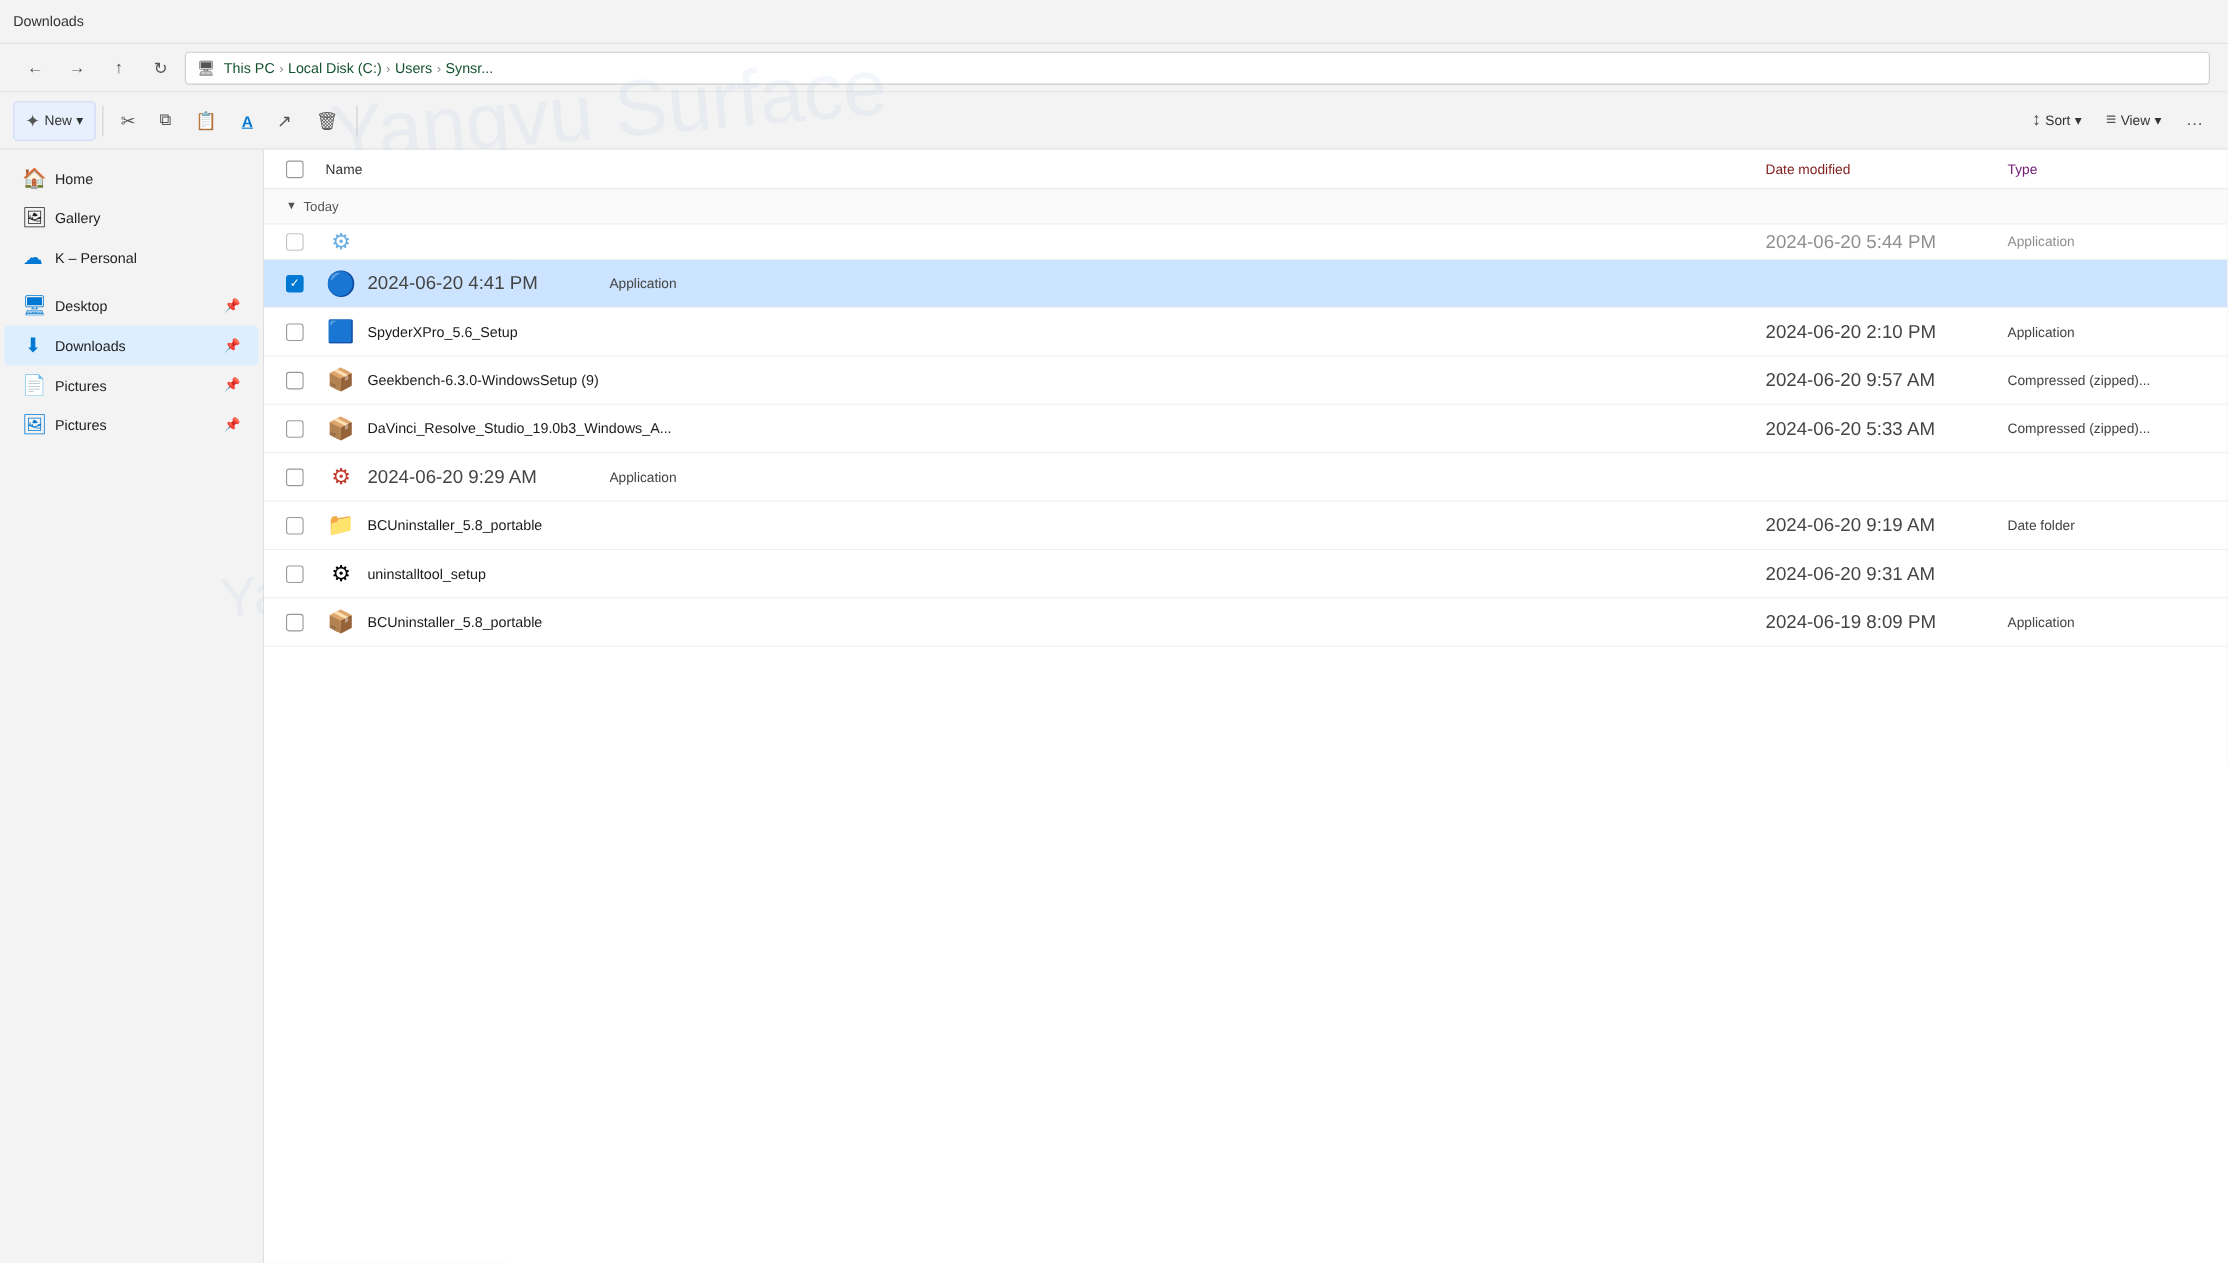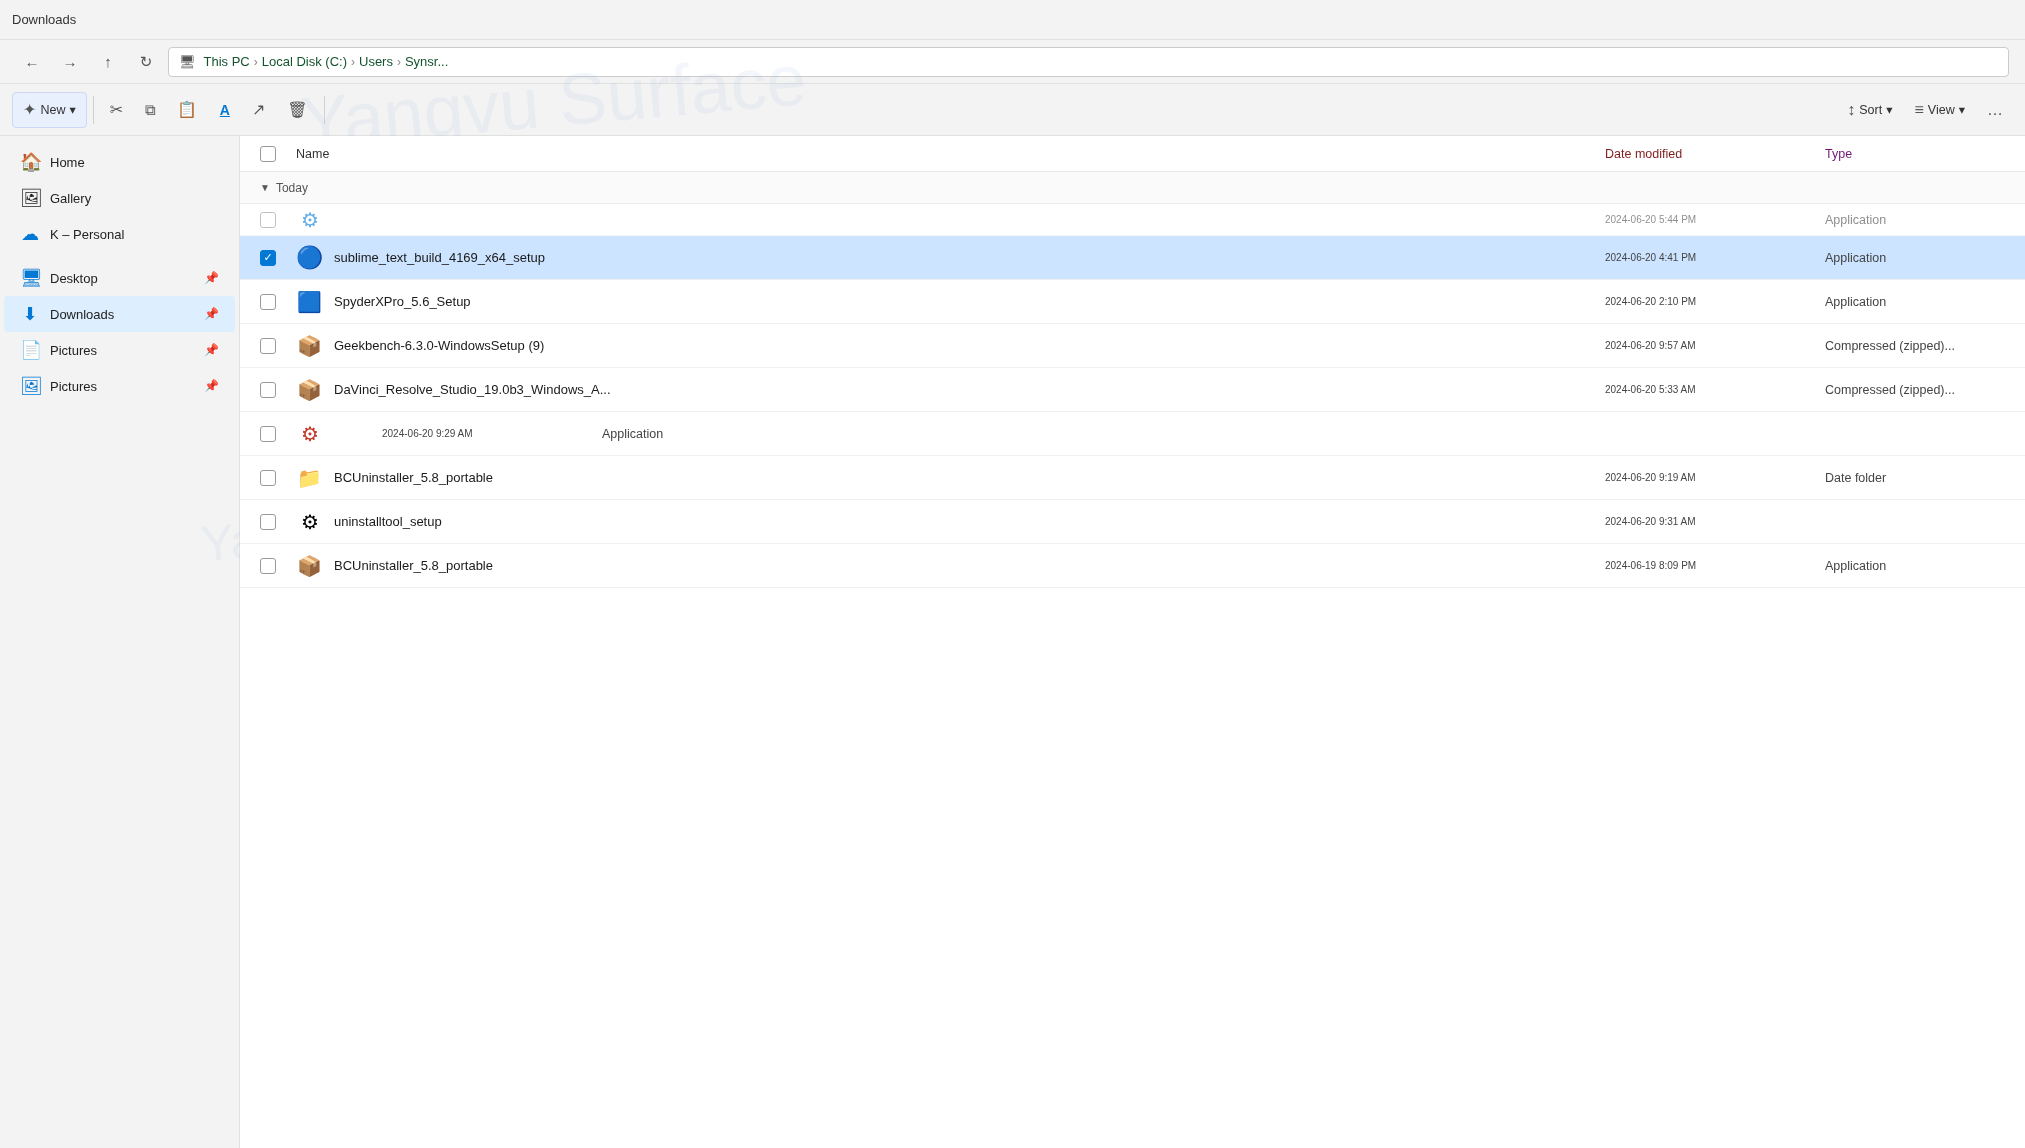--- a/index.html
+++ b/index.html
@@ -274,23 +274,22 @@
       flex: 1;
       font-size: 13px;
       color: #1a1a1a;
       white-space: nowrap;
       overflow: hidden;
       text-overflow: ellipsis;
     }
 
     .file-date {
       width: 220px;
-      font-size: 10px;
+      font-size: 17px;
       color: #444;
-      margin-left: 48px;
     }
 
     .file-type {
       width: 180px;
       font-size: 12.5px;
       color: #444;
     }
 
     
     .chk {
@@ -506,21 +505,20 @@
         <div class="file-name"></div>
         <div class="file-date">2024-06-20 5:44 PM</div>
         <div class="file-type">Application</div>
       </div>
 
       <div class="file-row selected">
         <div class="row-checkbox">
           <div class="chk checked">✓</div>
         </div>
         <div class="file-icon" style="font-size:22px;">🔵</div>
-        <div class="file-name">sublime_text_build_4169_x64_setup</div>
         <div class="file-date">2024-06-20 4:41 PM</div>
         <div class="file-type">Application</div>
       </div>
 
       <div class="file-row">
         <div class="row-checkbox">
           <div class="chk"></div>
         </div>
         <div class="file-icon">🟦</div>
         <div class="file-name">SpyderXPro_5.6_Setup</div>

